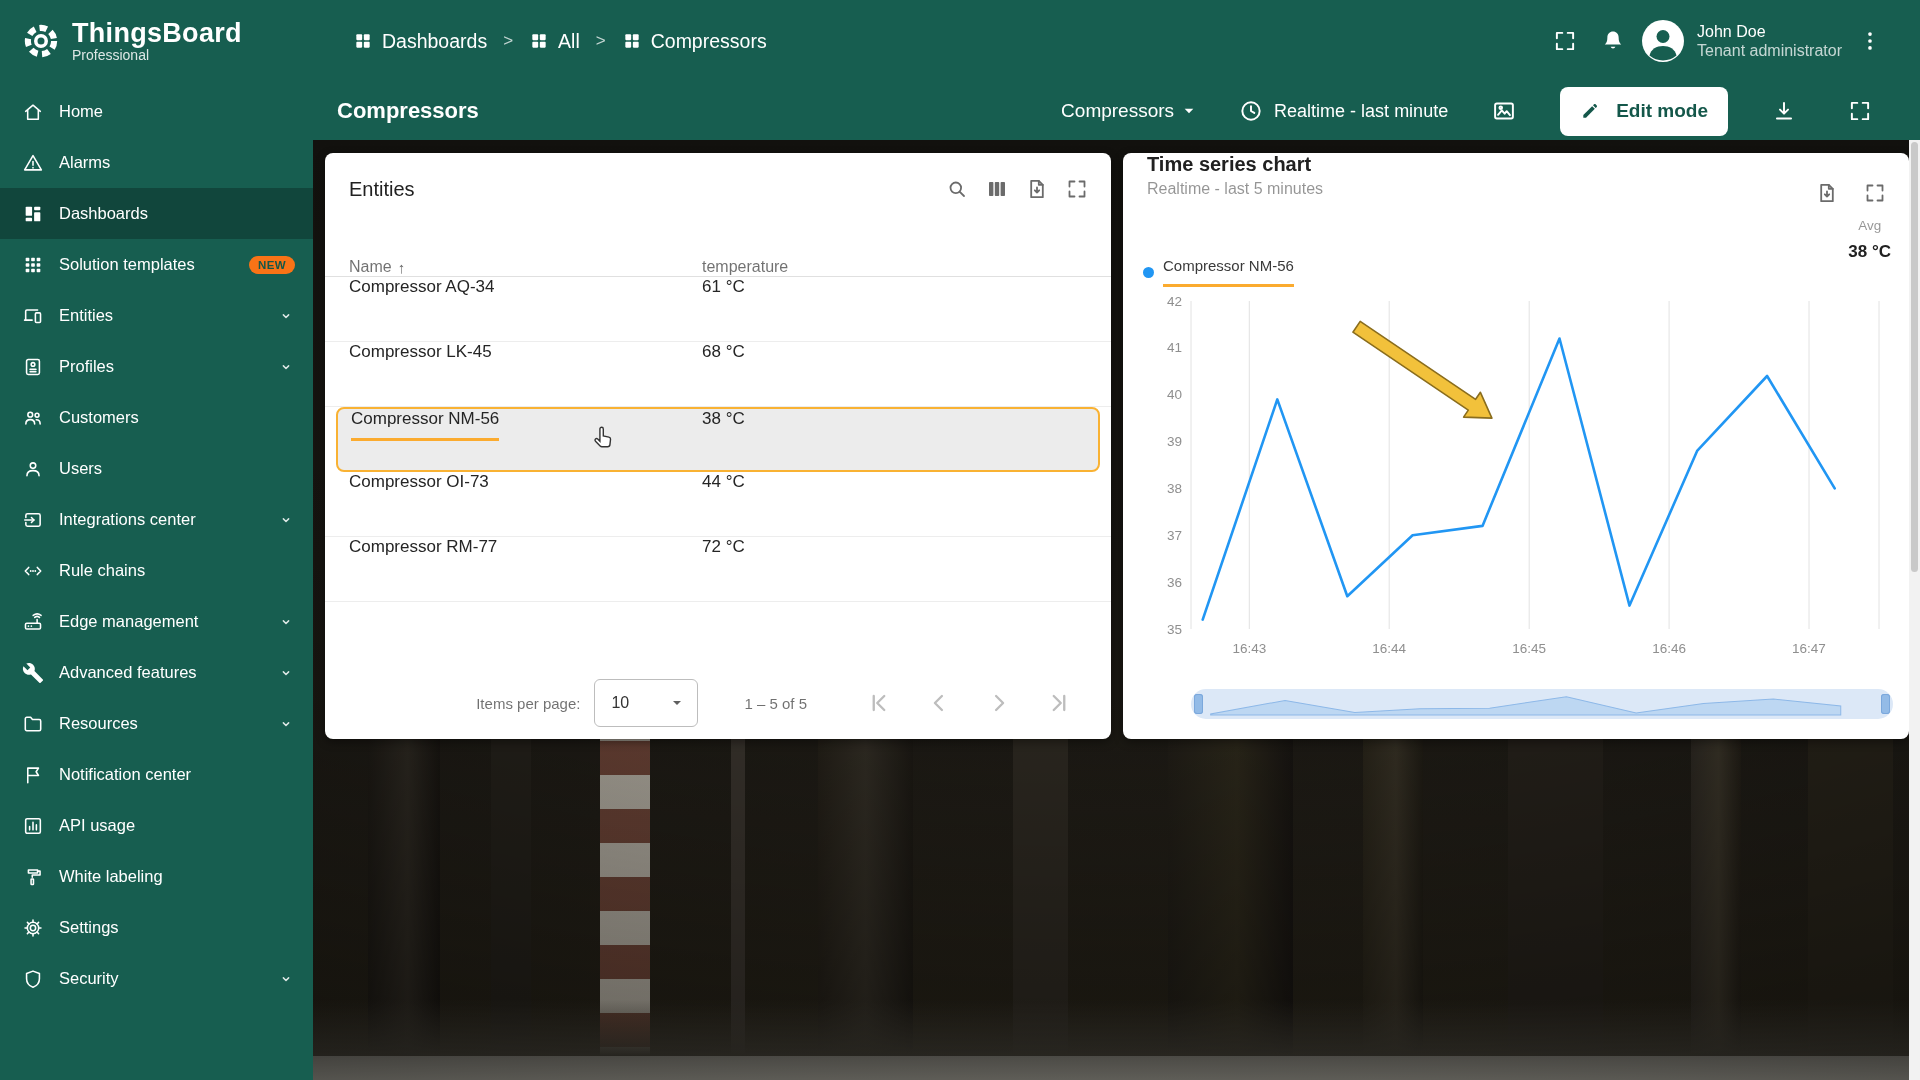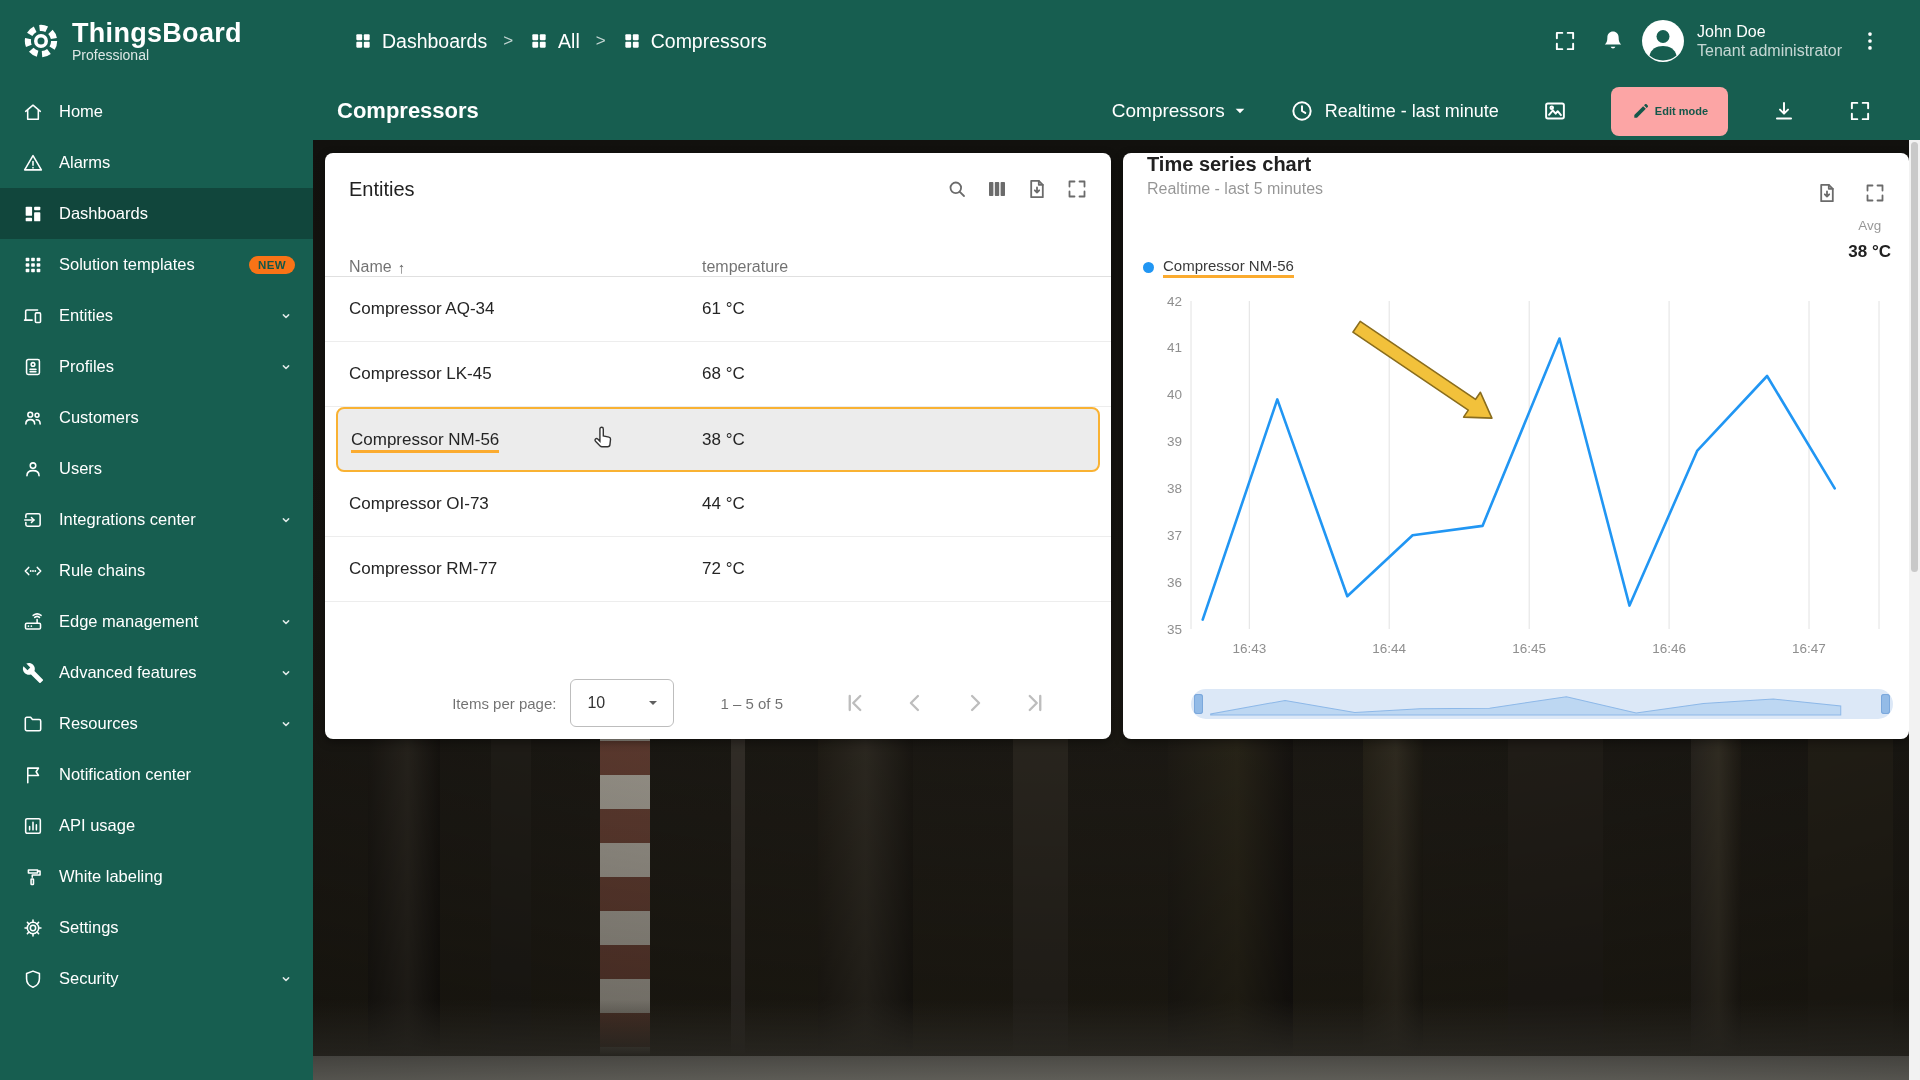--- a/index.html
+++ b/index.html
@@ -31,21 +31,21 @@
   .top-right{margin-left:auto;display:flex;align-items:center;gap:8px}
   .user-block{display:flex;align-items:center;gap:12px;cursor:pointer}
   .user-name{font-size:16px;line-height:20px}
   .user-role{font-size:16px;color:rgba(255,255,255,.75);line-height:18px}
 
   
   .dash-toolbar{position:absolute;left:313px;top:82px;right:0;height:58px;background:#175e50;display:flex;align-items:center;color:#fff;padding:0 40px 0 24px;gap:36px;z-index:5}
   .dt-title{font-size:22px;font-weight:bold;margin-right:auto}
   .state-select{display:flex;align-items:center;gap:2px;font-size:19px;font-weight:500;cursor:pointer}
   .tw{display:flex;align-items:center;gap:10px;font-size:18px;cursor:pointer}
-  .edit-btn{display:flex;align-items:center;gap:4px;background:#fca5a5;color:#14574a;font-size:11px;font-weight:bold;padding:0 20px;height:49px;border-radius:8px;border:none;cursor:pointer}
+  .edit-btn{display:flex;align-items:center;gap:16px;background:#ffffff;color:#14574a;font-size:19px;font-weight:bold;padding:0 20px;height:49px;border-radius:8px;border:none;cursor:pointer}
 
   
   .content{position:absolute;left:313px;top:140px;right:0;bottom:0}
   .bg-photo{position:absolute;inset:0;overflow:hidden;background:linear-gradient(180deg,#12110e,#171511 45%,#1e1b15 72%,#242016);z-index:0}
   .twr{position:absolute;bottom:0}
   .ground{position:absolute;bottom:0;left:0;right:0;height:24px;background:linear-gradient(180deg,#6f6d66,#908e85)}
   .ground2{position:absolute;bottom:24px;left:0;right:0;height:56px;background:linear-gradient(180deg,rgba(58,55,47,0),#3a372f)}
   .vignette{position:absolute;inset:0;background:radial-gradient(130% 105% at 50% 15%,transparent 40%,rgba(0,0,0,.5) 100%)}
   .vscroll{position:absolute;right:0;top:0;width:11px;bottom:0;background:#f2f2f2;z-index:4}
   .vthumb{position:absolute;top:2px;left:2px;right:2px;height:430px;background:#c9c9c9;border-radius:5px}
@@ -59,26 +59,26 @@
   .gicon{width:24px;height:24px;stroke:#6b6b6b;fill:none;stroke-width:1.8;stroke-linecap:round;stroke-linejoin:round}
   .gicon .gf{fill:#6b6b6b;stroke:none}
 
   
   .ec-head{display:flex;align-items:center;padding:10px 14px 0 24px;height:62px}
   .ec-title{font-size:20px;font-weight:500;color:#212121;flex:1}
   .thead{display:flex;align-items:flex-end;height:62px;padding:0 24px;color:rgba(0,0,0,.56);font-size:16px;font-weight:400;border-bottom:1px solid #e0e0e0}
   .col-name{width:353px;display:flex;align-items:center;gap:6px;cursor:pointer}
   .col-temp{cursor:pointer}
   .sort-arrow{color:#6b6b6b;font-size:15px}
-  .trow{display:flex;align-items:center;height:65px;padding:0 24px;font-size:17px;color:#252525;border-bottom:1px solid #ededed;cursor:pointer}
+  .trow{display:flex;height:65px;padding:0 24px;font-size:17px;color:#252525;border-bottom:1px solid #ededed;cursor:pointer}
   .trow .cell-name{width:353px}
   .trow.hl{margin:0 11px;padding:0 13px;border:2.5px solid #f9b233;border-radius:8px;background:#ececec}
   .trow.hl .cell-name{width:351px}
-  .name-hl{border-bottom:3px solid #fbab2f;padding-bottom:1px}
-  .ec-footer{margin-top:auto;height:72px;display:flex;align-items:center;justify-content:flex-end;padding-right:56px;color:rgba(0,0,0,.56);font-size:15px}
+  .name-hl{border-bottom:3px solid #fbab2f;padding-bottom:10px}
+  .ec-footer{margin-top:auto;height:72px;display:flex;align-items:center;justify-content:flex-end;padding-right:32px;color:rgba(0,0,0,.56);font-size:15px}
   .ipp-label{margin-right:14px}
   .ipp-select{width:104px;height:48px;border:1px solid #bdbdbd;border-radius:6px;display:flex;align-items:center;justify-content:space-between;padding:0 8px 0 16px;color:#333;font-size:16px;cursor:pointer}
   .range{margin:0 52px 0 46px}
   .pager{display:flex;gap:20px}
   .picon{width:28px;height:28px;stroke:#bdbdbd;fill:none;stroke-width:2;stroke-linecap:round;stroke-linejoin:round}
 
   
   .cc-head{position:absolute;left:24px;top:0}
   .cc-title{font-size:20px;font-weight:bold;color:#212121}
   .cc-sub{font-size:16px;color:rgba(0,0,0,.42);margin-top:4px}

